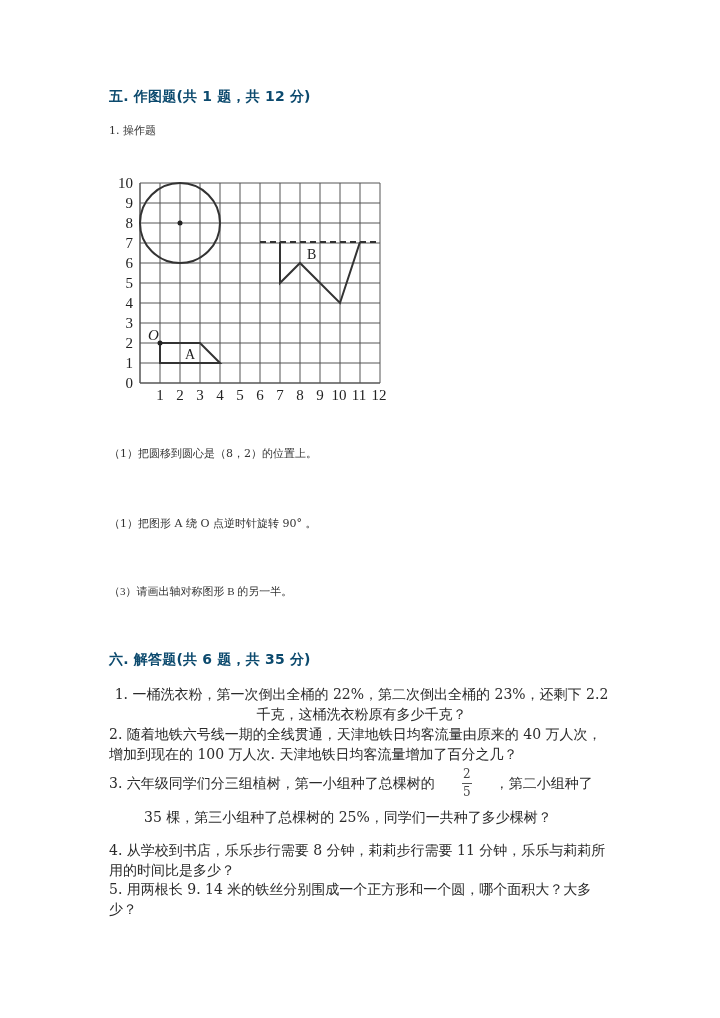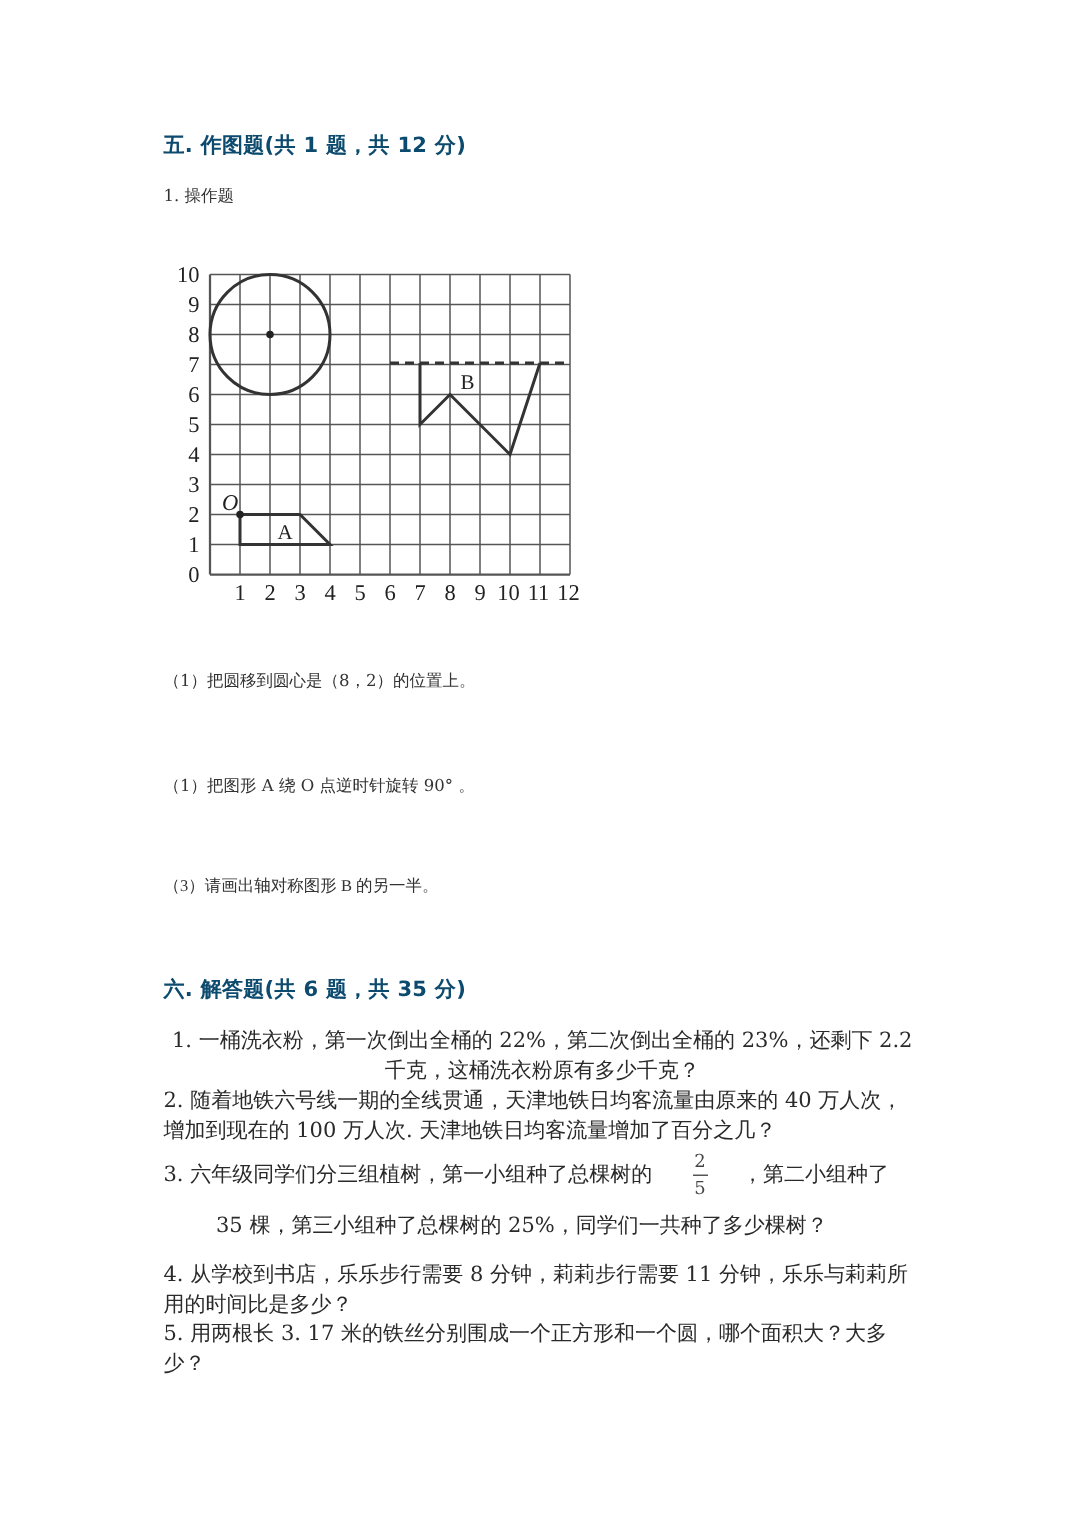--- a/index.html
+++ b/index.html
@@ -103,13 +103,13 @@
     <span>2</span>
     <span class="bar"></span>
     <span>5</span>
   </span>
   <span style="display:inline-block; width:14px;"></span>
   <span>，第二小组种了</span>
 </div>
 <div class="abs q" style="left:109px; top:807px;margin-left:35px;">35 棵，第三小组种了总棵树的 25%，同学们一共种了多少棵树？</div>
 
 <div class="abs q" style="left:109px; top:840px;">4. 从学校到书店，乐乐步行需要 8 分钟，莉莉步行需要 11 分钟，乐乐与莉莉所用的时间比是多少？</div>
-<div class="abs q" style="left:109px; top:879px;">5. 用两根长 3. 17 米的铁丝分别围成一个正方形和一个圆，哪个面积大？大多少？</div>
+<div class="abs q" style="left:109px; top:879px;">5. 用两根长 9. 14 米的铁丝分别围成一个正方形和一个圆，哪个面积大？大多少？</div>
 
 </body></html>

